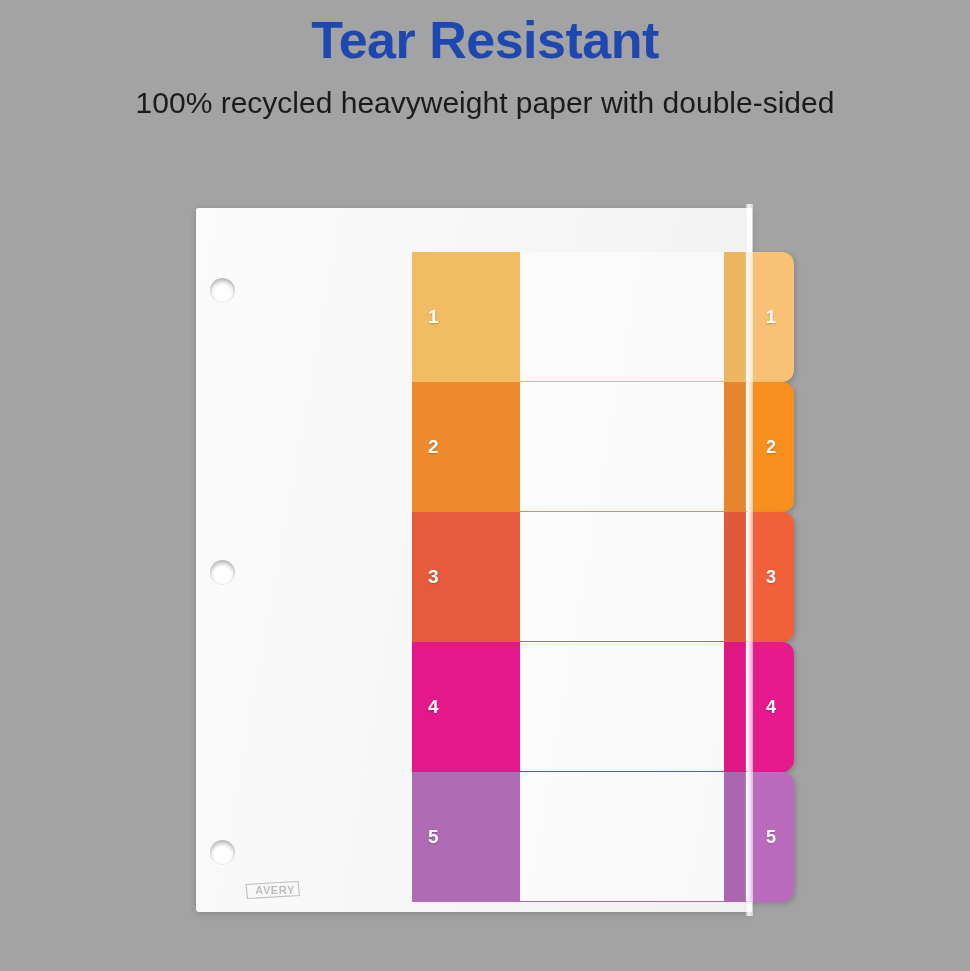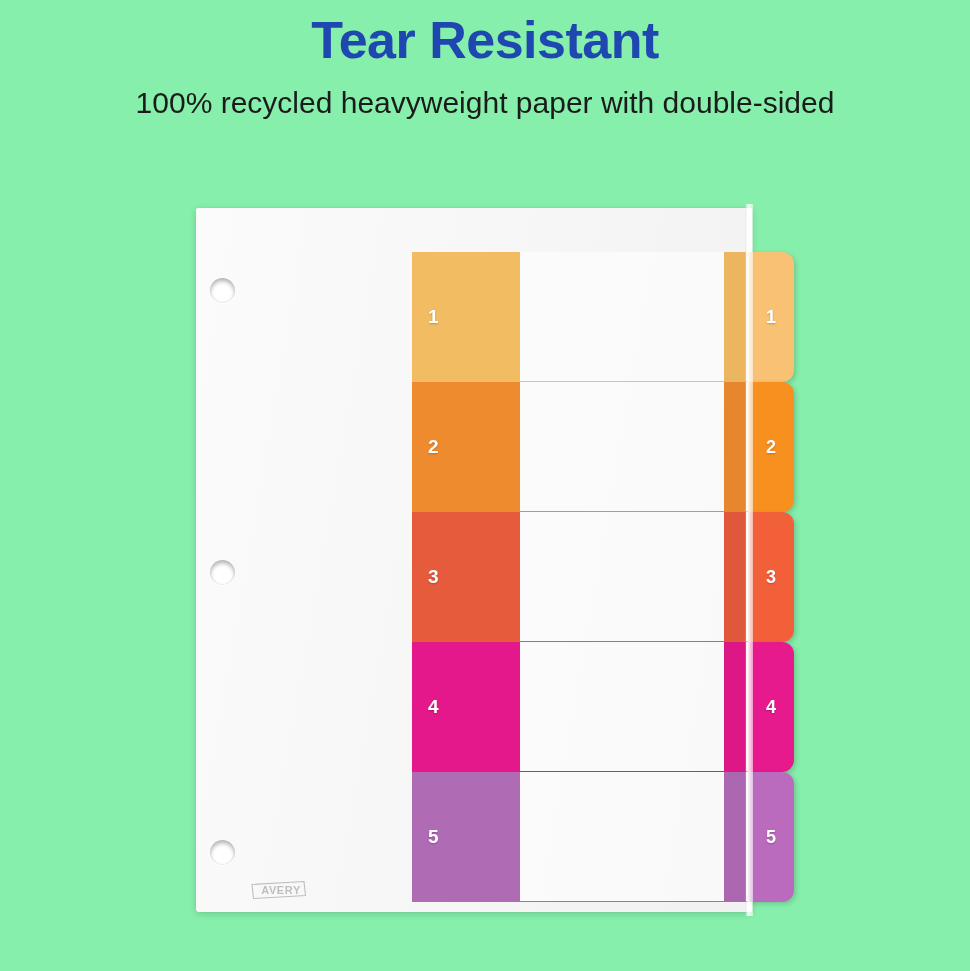--- a/index.html
+++ b/index.html
@@ -9,21 +9,21 @@
     height: 971px;
     background: #ffffff;
     font-family: "Liberation Sans", sans-serif;
     overflow: hidden;
   }
 
   .stage {
     position: relative;
     width: 970px;
     height: 971px;
-    background: #86efac;
+    background: #a3a3a3;
   }
 
   
   .headline {
     position: absolute;
     top: 12px;
     left: 0;
     width: 970px;
     text-align: center;
     font-size: 52px;
@@ -180,21 +180,21 @@
     top: -4px;
     width: 8px;
     height: 712px;
     background: linear-gradient(90deg, rgba(255,255,255,0.0) 0%, rgba(255,255,255,0.9) 40%, rgba(255,255,255,0.55) 100%);
     pointer-events: none;
   }
 
   
   .avery-logo {
     position: absolute;
-    left: 52px;
+    left: 46px;
     bottom: 12px;
     width: 66px;
     height: 24px;
     opacity: 0.42;
     text-align: right;
   }
   .avery-logo svg { display: block; }
 </style>
 </head>
 <body>

